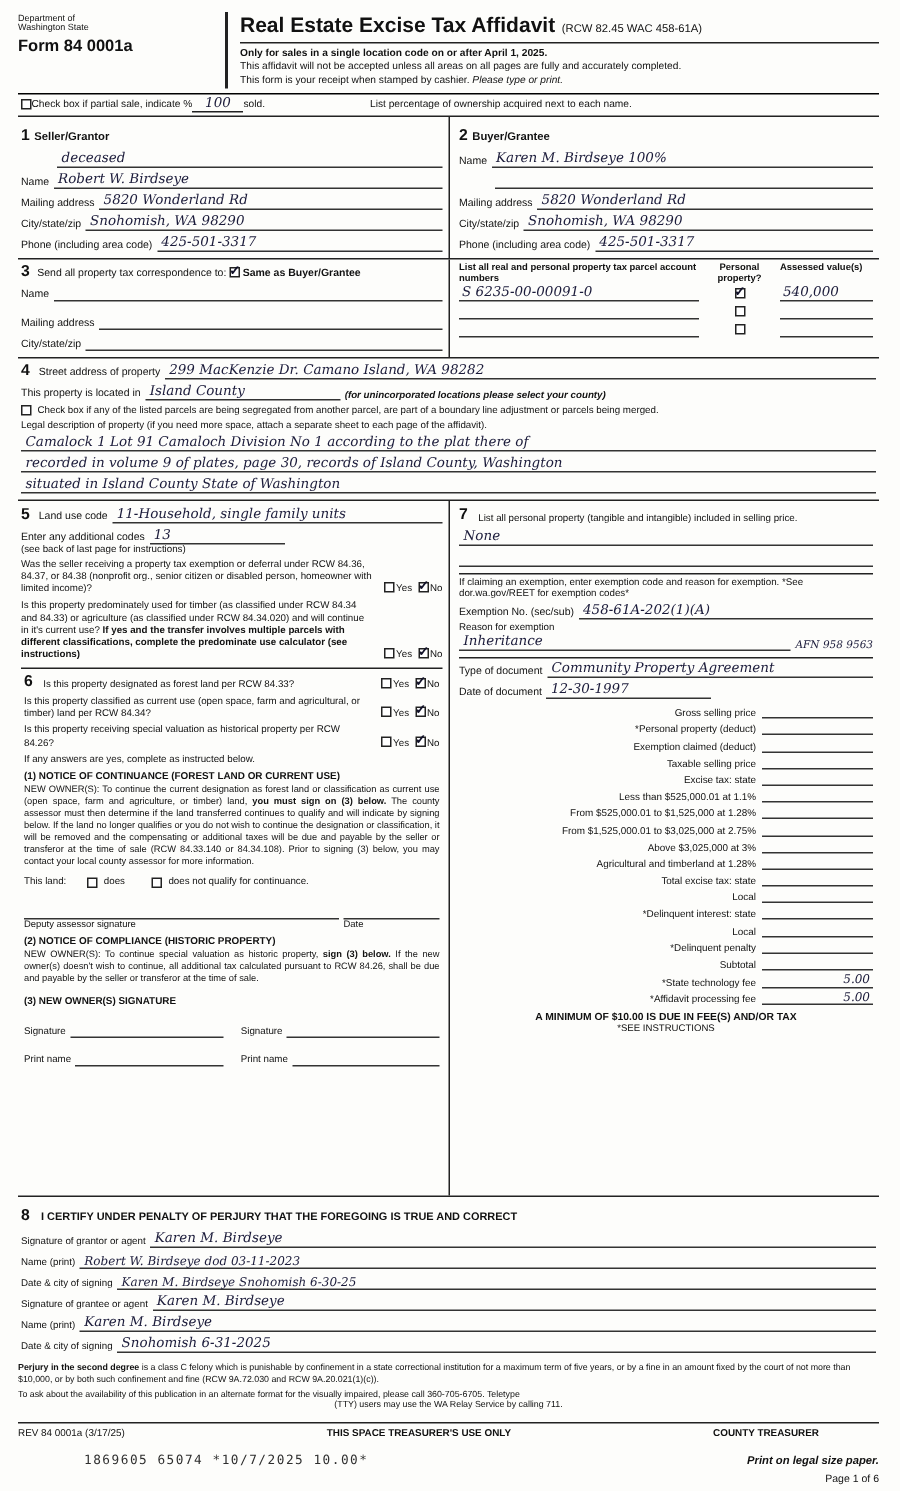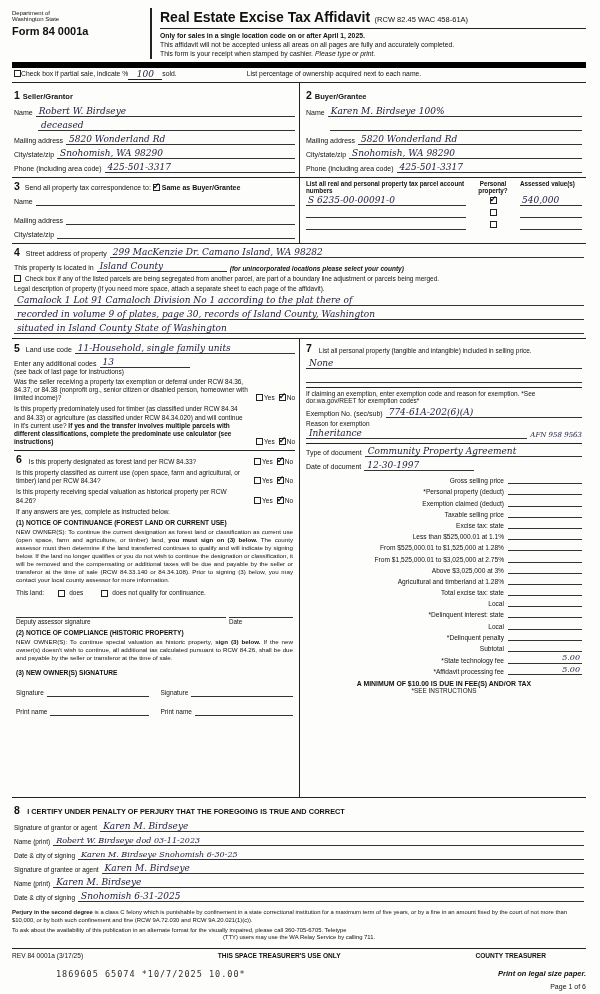--- a/index.html
+++ b/index.html
@@ -18,21 +18,21 @@
   .rev-row{display:flex;align-items:center;gap:3px;}
   .rev-word{font-weight:bold;font-size:15px;letter-spacing:0.2px;}
   .logo-circle{width:18px;height:18px;border-radius:50%;background:#111;color:#fff;font-size:12px;font-weight:bold;display:inline-flex;align-items:center;justify-content:center;}
   .form-no{font-weight:bold;font-size:11px;margin-top:3px;}
   .title-block{flex:1;border-left:2px solid #222;padding-left:8px;}
   .title-row{border-bottom:1px solid #222;padding-bottom:2px;}
   .title{font-weight:bold;font-size:14px;}
   .rcw{font-size:7.5px;text-align:center;}
   .hnotes{font-size:6.8px;line-height:1.35;padding-top:2px;}
   
-  .partial-row{display:flex;align-items:flex-start;gap:0;border-top:6px solid #000000;margin-top:3px;padding:2px 0 2px 2px;font-size:6.8px;}
+  .partial-row{display:flex;align-items:center;gap:0;border-top:1px solid #000000;margin-top:3px;padding:2px 0 2px 2px;font-size:6.8px;}
   .pct-field{width:34px;border-bottom:1px solid #222;text-align:center;}
   .own-note{margin-left:70px;}
   
   .fl{display:flex;align-items:flex-end;gap:3px;margin-top:3px;font-size:7px;}
   .fl .lab{white-space:nowrap;padding-bottom:1px;}
   .fl .val{flex:1;border-bottom:1px solid #333;min-height:11px;display:flex;align-items:flex-end;padding:0 3px;}
   
   .sec{border-top:1px solid #222;padding:2px 2px 4px 2px;}
   .num{font-weight:bold;font-size:10.5px;margin-right:3px;}
   .sec-title{font-weight:bold;font-size:7.5px;}
@@ -96,28 +96,28 @@
     <span>Check box if partial sale, indicate %</span>
     <span class="pct-field hw">100</span>
     <span>sold.</span>
     <span class="own-note">List percentage of ownership acquired next to each name.</span>
   </div>
 
   <div class="sec cols" style="padding:0;">
     <div class="half">
       <div><span class="num">1</span><span class="sec-title">Seller/Grantor</span></div>
       <div class="fl">
-          <span class="lab">Name</span>
-          <span class="val">
-            <span class="hw">Robert W. Birdseye</span>
-          </span>
-        </div>
-      <div class="fl">
           <span class="val" style="margin-left:24px;">
             <span class="hw">deceased</span>
+          </span>
+        </div>
+      <div class="fl">
+          <span class="lab">Name</span>
+          <span class="val">
+            <span class="hw">Robert W. Birdseye</span>
           </span>
         </div>
       <div class="fl">
           <span class="lab">Mailing address</span>
           <span class="val">
             <span class="hw">5820 Wonderland Rd</span>
           </span>
         </div>
       <div class="fl">
           <span class="lab">City/state/zip</span>
@@ -365,21 +365,21 @@
           </span>
         </div>
       <div class="fl">
           <span class="val"></span>
         </div>
 
       <div class="sub-div sm">If claiming an exemption, enter exemption code and reason for exemption. *See dor.wa.gov/REET for exemption codes*</div>
       <div class="fl">
         <span class="lab">Exemption No. (sec/sub)</span>
         <span class="val">
-            <span class="hw">774-61A-202(6)(A)</span>
+            <span class="hw">458-61A-202(1)(A)</span>
           </span>
       </div>
       <div class="sm" style="margin-top:2px;">Reason for exemption</div>
       <div class="fl" style="margin-top:1px;">
         <span class="val">
             <span class="hw">Inheritance</span>
           </span>
         <span class="hw-sm">AFN 958 9563</span>
       </div>
 

